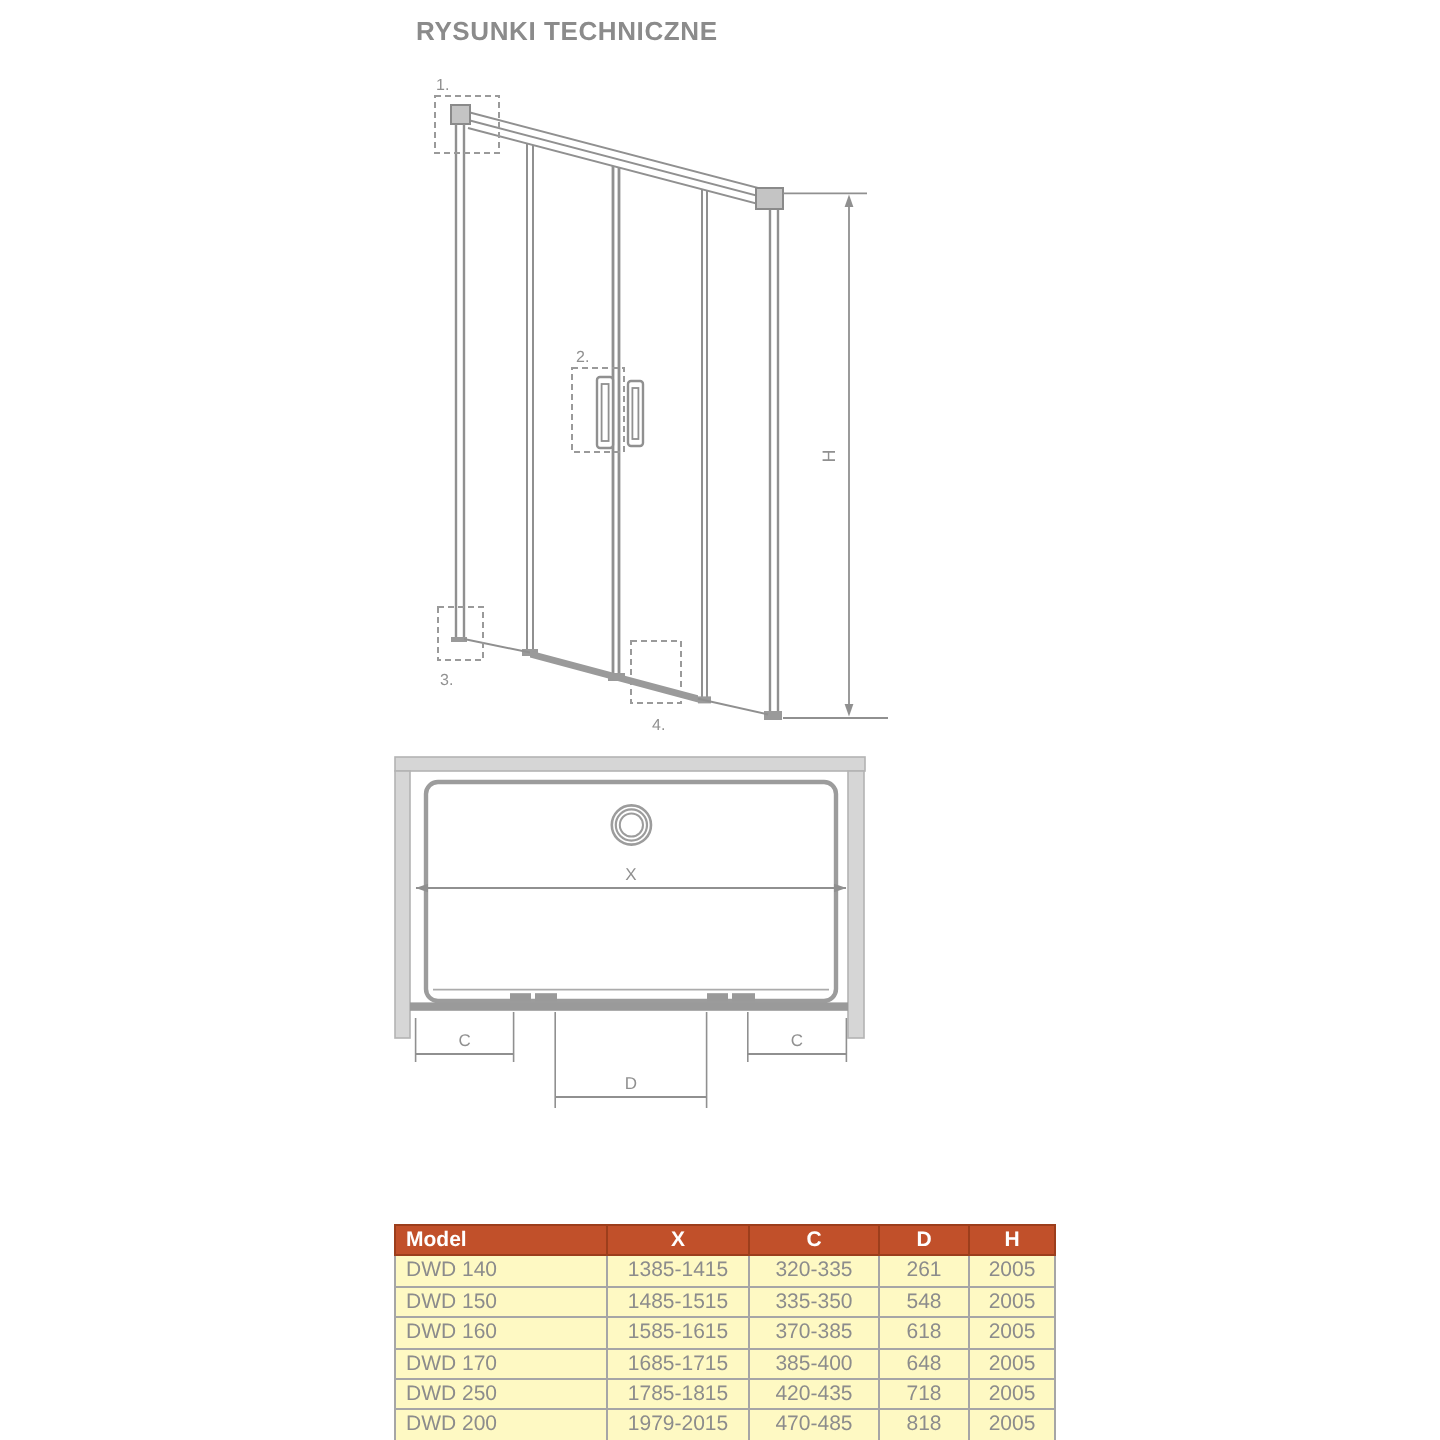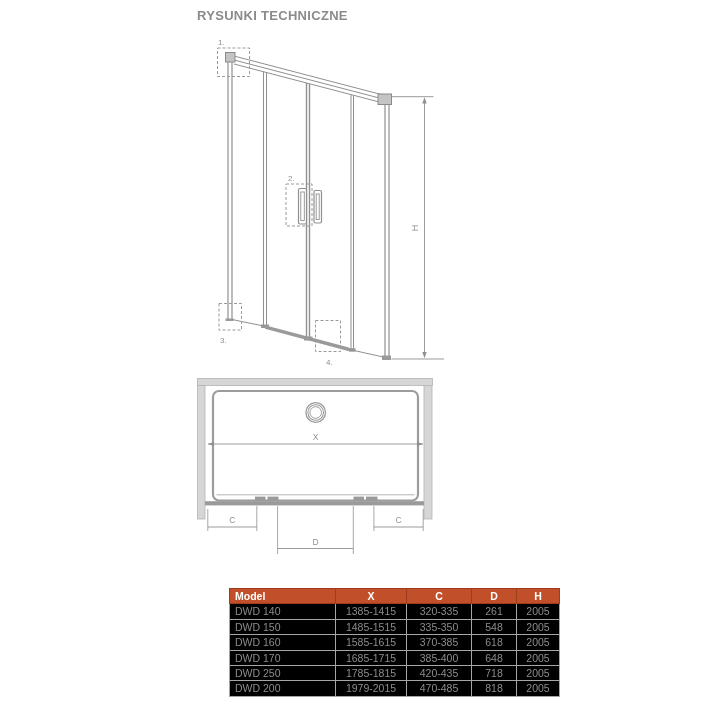--- a/index.html
+++ b/index.html
@@ -1,37 +1,37 @@
 <!DOCTYPE html>
 <html><head>
 <meta charset="utf-8">
 <style>
   html,body{margin:0;padding:0;}
   body{
     width:720px;height:720px;background:#ffffff;position:relative;overflow:hidden;
     font-family:"Liberation Sans", sans-serif;
   }
   .page-title{
-    position:absolute;left:197px;top:8px;
+    position:absolute;left:208px;top:8px;
     font-size:13px;font-weight:bold;color:#8b8b8b;letter-spacing:.3px;
   }
   .drawing-svg{position:absolute;left:0;top:0;}
   
-  .spec-table-wrap{position:absolute;left:197px;top:588px;width:330px;margin-left:32px;}
+  .spec-table-wrap{position:absolute;left:197px;top:612px;width:330px;}
   table.spec{border-collapse:collapse;width:330px;table-layout:fixed;}
   table.spec th,table.spec td{
     border:1px solid #a6a6a6;font-size:10.5px;height:14.4px;padding:0;line-height:14.4px;
     overflow:hidden;white-space:nowrap;
   }
   table.spec thead th{
     background:#c1502a;color:#ffffff;font-weight:bold;text-align:center;
     border:1px solid #9c3e1c;
   }
   table.spec thead th.model{text-align:left;padding-left:5px;}
-  table.spec td{color:#8c8c8c;text-align:center;background:#000000;}
+  table.spec td{color:#8c8c8c;text-align:center;background:#fef9c3;}
   table.spec td.model{text-align:left;padding-left:5px;}
   svg text{font-family:"Liberation Sans", sans-serif;}
 </style>
 </head>
 <body>
 
 <div class="page-title">RYSUNKI TECHNICZNE</div>
 
 <svg class="drawing-svg" width="720" height="575" viewBox="0 0 720 575">
 

